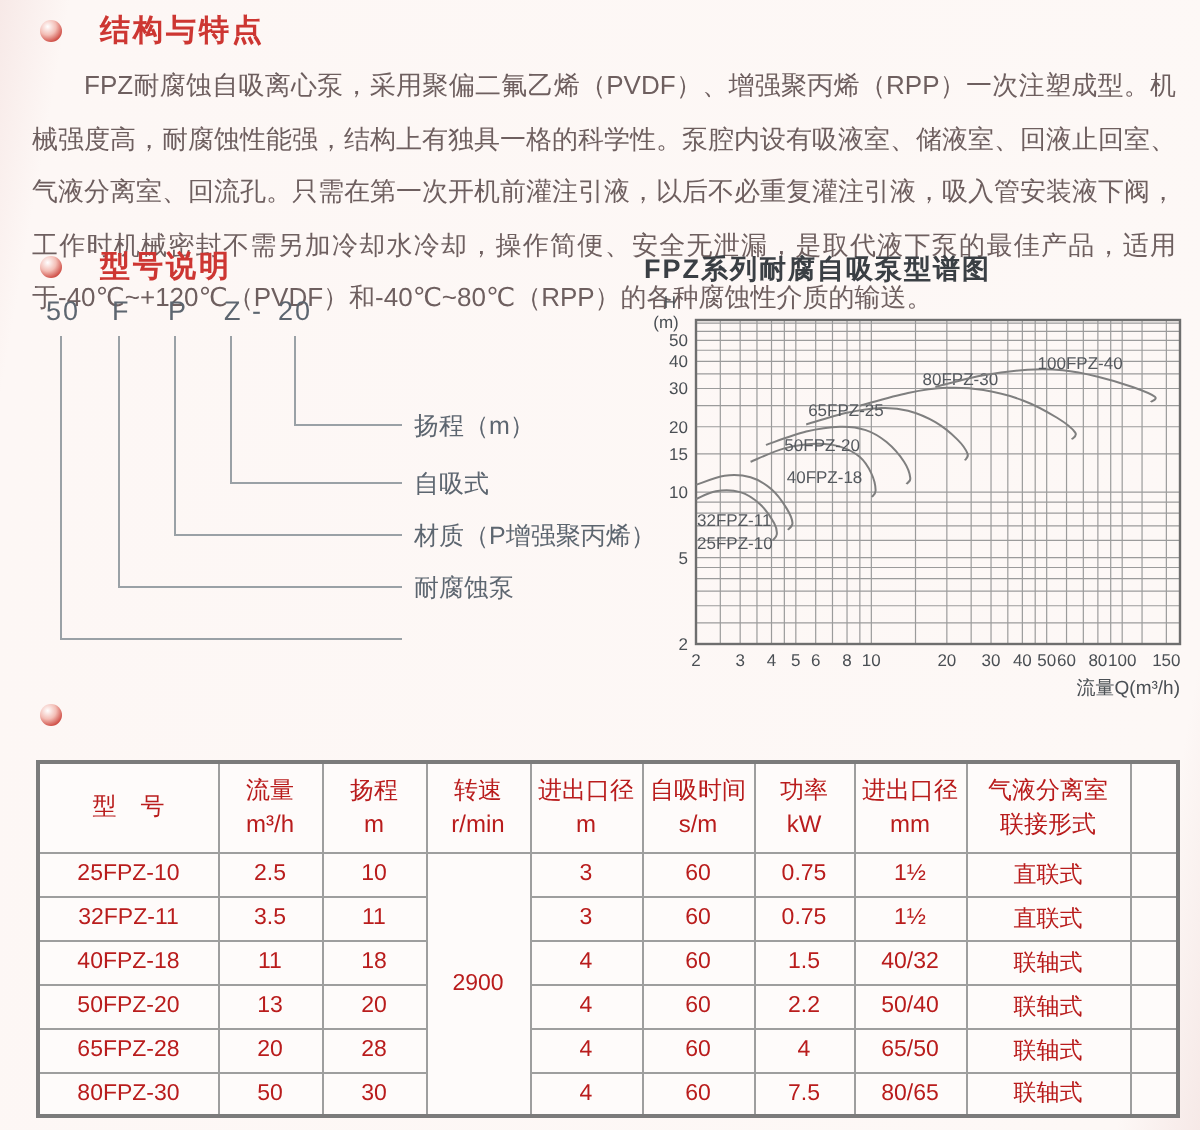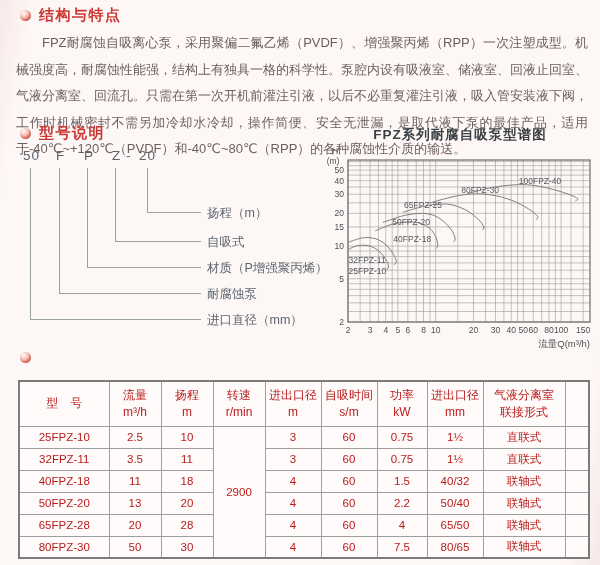--- a/index.html
+++ b/index.html
@@ -1,20 +1,20 @@
 <!DOCTYPE html>
 <html><head>
 <meta charset="utf-8">
 <style>
   *{margin:0;padding:0;box-sizing:border-box}
   html,body{width:600px;height:565px}
   body{position:relative;overflow:hidden;
     font-family:"Liberation Sans","DejaVu Sans",sans-serif;
     background:linear-gradient(100deg,#f7e9e7 0%,#fdf7f5 5%,#fdf8f6 94%,#f6e9e7 100%)}
-  .section-heading{position:absolute;display:flex;align-items:center;gap:8px}
+  .section-heading{position:absolute;display:flex;align-items:center;gap:19px}
   .bullet{width:11px;height:11px;border-radius:50%;
     background:radial-gradient(circle at 35% 30%,#ffffff 0%,#f3beb6 40%,#d05048 75%,#b23c35 100%)}
   .heading-text{font-size:15px;font-weight:bold;color:#cd3632;letter-spacing:1.5px}
   .s1{left:20px;top:6px}
   .s2{left:20px;top:124px}
   .s3{left:20px;top:352px}
   .features-text{position:absolute;left:16px;top:30px;width:572px;
     font-size:13px;line-height:26.5px;color:#6e5f5f;text-align:justify;text-indent:2em}
   
   .model-diagram{position:absolute;left:15px;top:148px;width:312px;height:188px;
@@ -29,21 +29,21 @@
   .v4{left:15px;top:20px;width:1px;height:151px}
   .h0{left:132px;top:64px;height:1px;width:54px}
   .h1{left:100px;top:93px;height:1px;width:86px}
   .h2{left:72px;top:119px;height:1px;width:114px}
   .h3{left:44px;top:145px;height:1px;width:142px}
   .h4{left:15px;top:171px;height:1px;width:171px}
   .md-label{position:absolute;left:192px;font-size:12.5px;white-space:nowrap}
   .l0{top:57px}.l1{top:86px}.l2{top:112px}.l3{top:138px}.l4{top:164px}
   
   .chart{position:absolute;left:322px;top:126px;width:276px}
-  .chart-title{text-align:center;font-size:13.5px;font-weight:bold;color:#3a3f44;letter-spacing:1px}
+  .chart-title{font-size:13.5px;font-weight:bold;color:#3a3f44;letter-spacing:1px}
   .chart svg{display:block;margin-top:2px}
   .tick{font-size:8.5px;fill:#4a4f54}
   .curve-label{font-size:8.5px;fill:#55595e}
   .axis-label{font-size:9.5px;fill:#4a4f54}
   
   .spec-table{position:absolute;left:18px;top:380px;width:570px;table-layout:fixed;
     border-collapse:collapse;background:#fefbfa;border:2px solid #7b7b7b;color:#b91c1c}
   .spec-table th,.spec-table td{border:1px solid #9e9e9e;text-align:center;font-weight:normal;
     overflow:hidden;white-space:nowrap}
   .spec-table th{font-size:12px;height:45px;line-height:17px}
@@ -79,21 +79,20 @@
     <div class="md-line v4"></div>
     <div class="md-line h0"></div>
     <div class="md-line h1"></div>
     <div class="md-line h2"></div>
     <div class="md-line h3"></div>
     <div class="md-line h4"></div>
     <span class="md-label l0">扬程（m）</span>
     <span class="md-label l1">自吸式</span>
     <span class="md-label l2">材质（P增强聚丙烯）</span>
     <span class="md-label l3">耐腐蚀泵</span>
-    <span class="md-label l4">进口直径（mm）</span>
   </div>
 
   <div class="chart">
     <div class="chart-title">FPZ系列耐腐自吸泵型谱图</div>
     <svg width="276" height="204" viewBox="0 0 276 204">
         <line x1="26" y1="14" x2="26" y2="176" stroke="#9b9b9b" stroke-width="0.6"></line>
         <line x1="38.15507054242633" y1="14" x2="38.15507054242633" y2="176" stroke="#9b9b9b" stroke-width="0.6"></line>
         <line x1="48.08648631126008" y1="14" x2="48.08648631126008" y2="176" stroke="#9b9b9b" stroke-width="0.6"></line>
         <line x1="56.48337869926782" y1="14" x2="56.48337869926782" y2="176" stroke="#9b9b9b" stroke-width="0.6"></line>
         <line x1="63.75709773537845" y1="14" x2="63.75709773537845" y2="176" stroke="#9b9b9b" stroke-width="0.6"></line>

